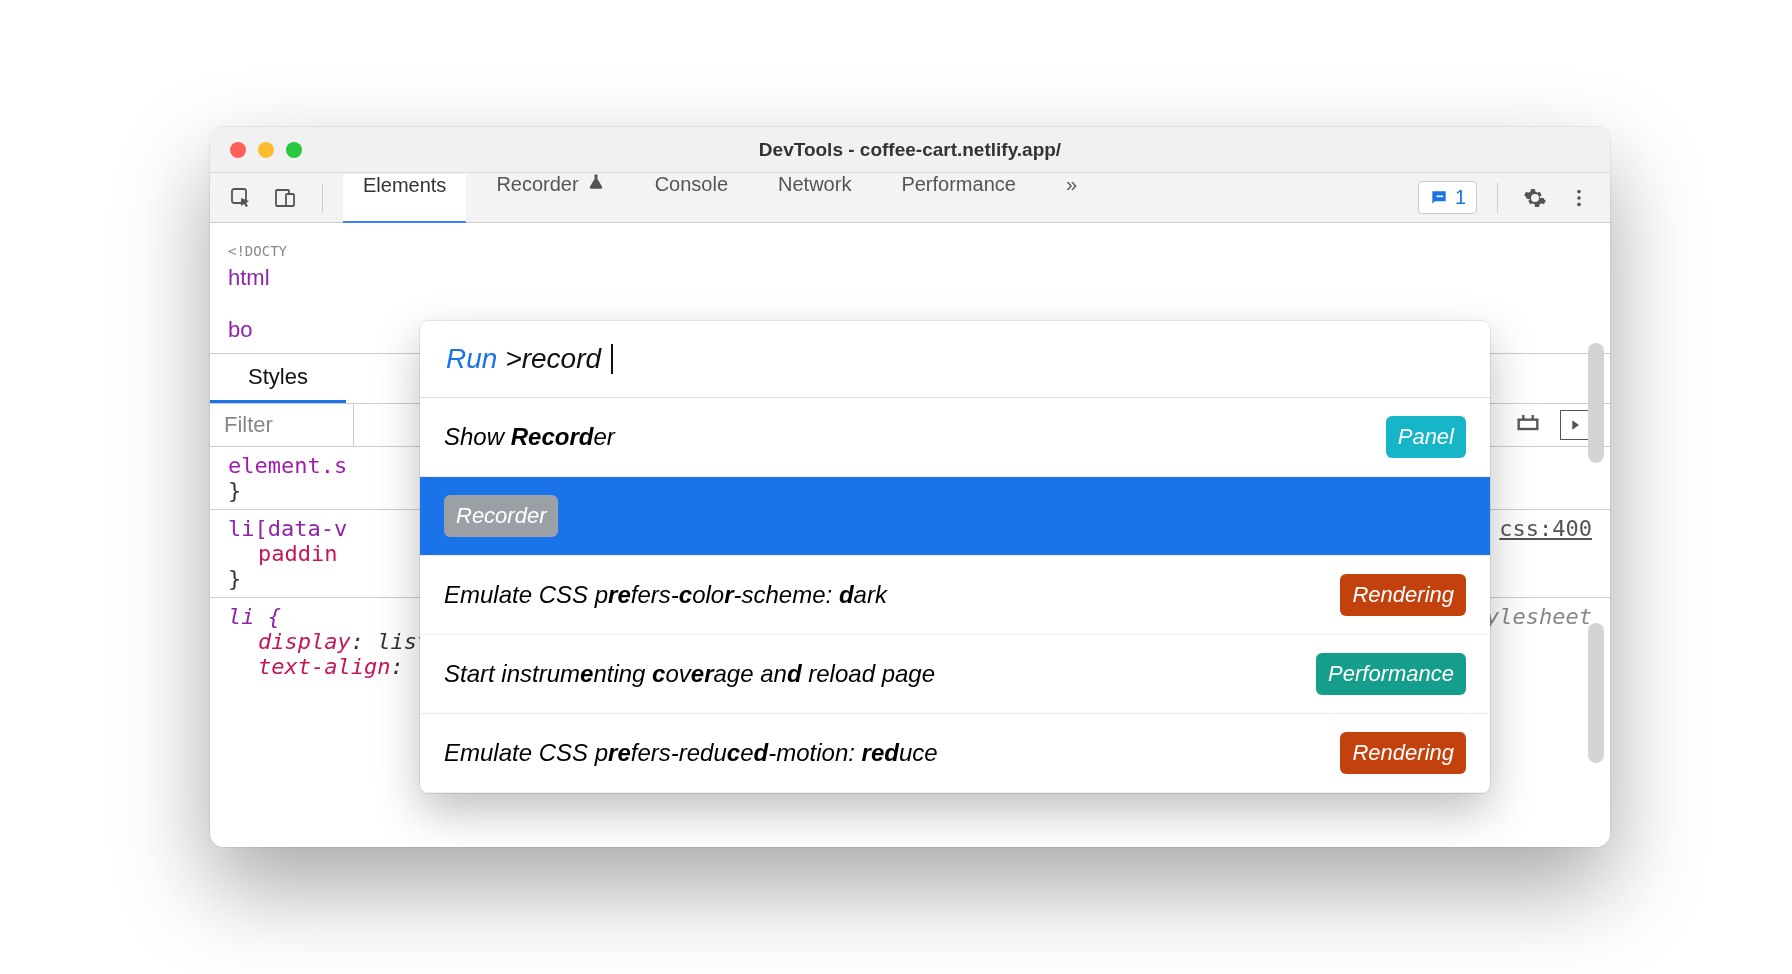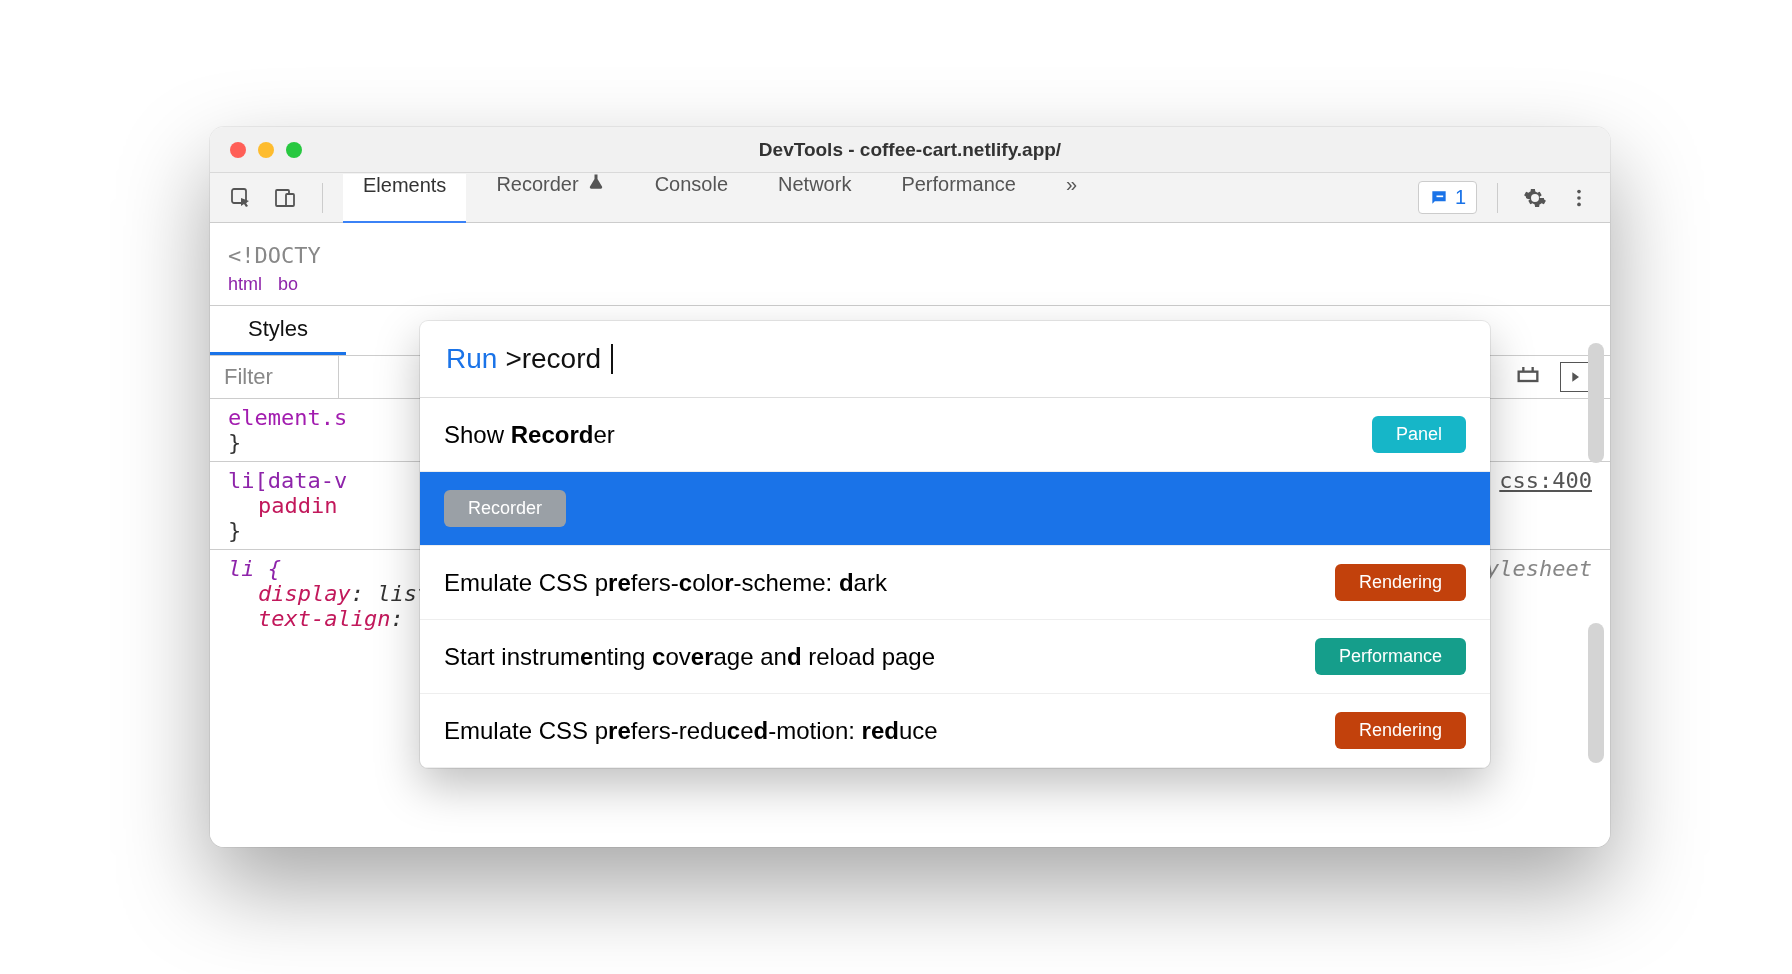--- a/index.html
+++ b/index.html
@@ -62,41 +62,42 @@
   .issue-badge{
     display:flex; align-items:center; gap:6px; background:#fff; border:1px solid #ccc;
     border-radius:4px; padding:4px 10px; color:#1a73e8; font-size:20px;
   }
   .issue-badge svg{color:#1a73e8;}
 
   
   .content{ position:relative; flex:1; background:#fff; overflow:hidden;}
   .doc-block{
     font-family: Menlo, Consolas, monospace;
-    font-size:22px;
+    font-size:14px;
     padding: 20px 18px 0 18px;
     color:#888;
   }
   .doc-line1{color:#888;}
   .crumb{
-    display:flex; gap:16px; font-size:18px; color:#8e24aa;
+    display:flex; gap:26px; font-size:22px; color:#8e24aa;
     padding: 6px 18px 10px 18px;
     border-bottom:1px solid #ccc;
+    flex-direction:column;
   }
   .styles-tabs{
     display:flex; align-items:center; border-bottom:1px solid #ccc;
     font-size:22px; color:#555;
   }
   .styles-tabs .stab{padding:10px 38px;}
   .styles-tabs .stab.active{color:#111; border-bottom:3px solid #1a73e8;}
   .filter-row{
     display:flex; border-bottom:1px solid #ccc; font-size:22px;
   }
   .filter-input{
-    padding:8px 14px; color:#888; flex:0 0 auto; border-right:1px solid #ccc; width:129px;
+    padding:8px 14px; color:#888; flex:0 0 auto; border-right:1px solid #ccc; width:144px;
   }
   .filter-right{flex:1; display:flex; justify-content:flex-end; align-items:center; gap:18px; padding-right:20px;}
   .filter-right .sq{width:30px;height:30px;border:1.5px solid #555; display:flex;align-items:center;justify-content:center;}
   .css-block{
     font-family: Menlo, Consolas, monospace; font-size:22px;
     padding:6px 18px; border-bottom:1px solid #ccc;
     display:flex; justify-content:space-between; align-items:flex-start;
   }
   .css-sel{color:#a21caf;}
   .css-sel.bracket-only{color:#333;}
@@ -110,40 +111,40 @@
 
   
   .palette{
     position:absolute;
     top:98px; left:210px; right:120px;
     background:#fff;
     border-radius:8px;
     box-shadow: 0 18px 45px rgba(0,0,0,0.25), 0 0 0 1px rgba(0,0,0,0.08);
     overflow:hidden;
     z-index:20;
-    display:flex; flex-direction:column;
+    display:flex; flex-direction:column;font-style:italic;
   }
   .palette-input{
     font-size:28px; padding:22px 26px; display:flex; align-items:center; gap:8px;
     border-bottom:1px solid #ddd;
   }
   .palette-input .runword{color:#1a73e8;}
   .palette-input .typed{color:#111;}
   .caret{display:inline-block; width:2px; height:30px; background:#111; margin-left:2px; vertical-align:middle;}
   .palette-item{
     display:flex; align-items:center; justify-content:space-between;
     font-size:24px; padding:18px 24px;
     border-bottom:1px solid #eee;
   }
   .palette-item.selected{ background:#1a73e8; color:#fff; }
   .palette-item.selected .badge-cat{ background:#9aa0a6; color:#fff;}
   .palette-item .txt b{font-weight:700;}
   .palette-item .txt .hl{background:rgba(255,255,255,0.35); padding:0 2px; border-radius:2px;}
   .badge-cat{
-    border-radius:6px; padding:8px 24px; color:#fff; font-size:18px;
+    border-radius:6px; padding:8px 12px; color:#fff; font-size:22px;
   }
   .badge-panel{background:#16b6c8;}
   .badge-recorder{background:#9aa0a6;}
   .badge-rendering{background:#c2410c;}
   .badge-performance{background:#159e8b;}
 </style>
 </head>
 <body>
 
 <div class="frame">

